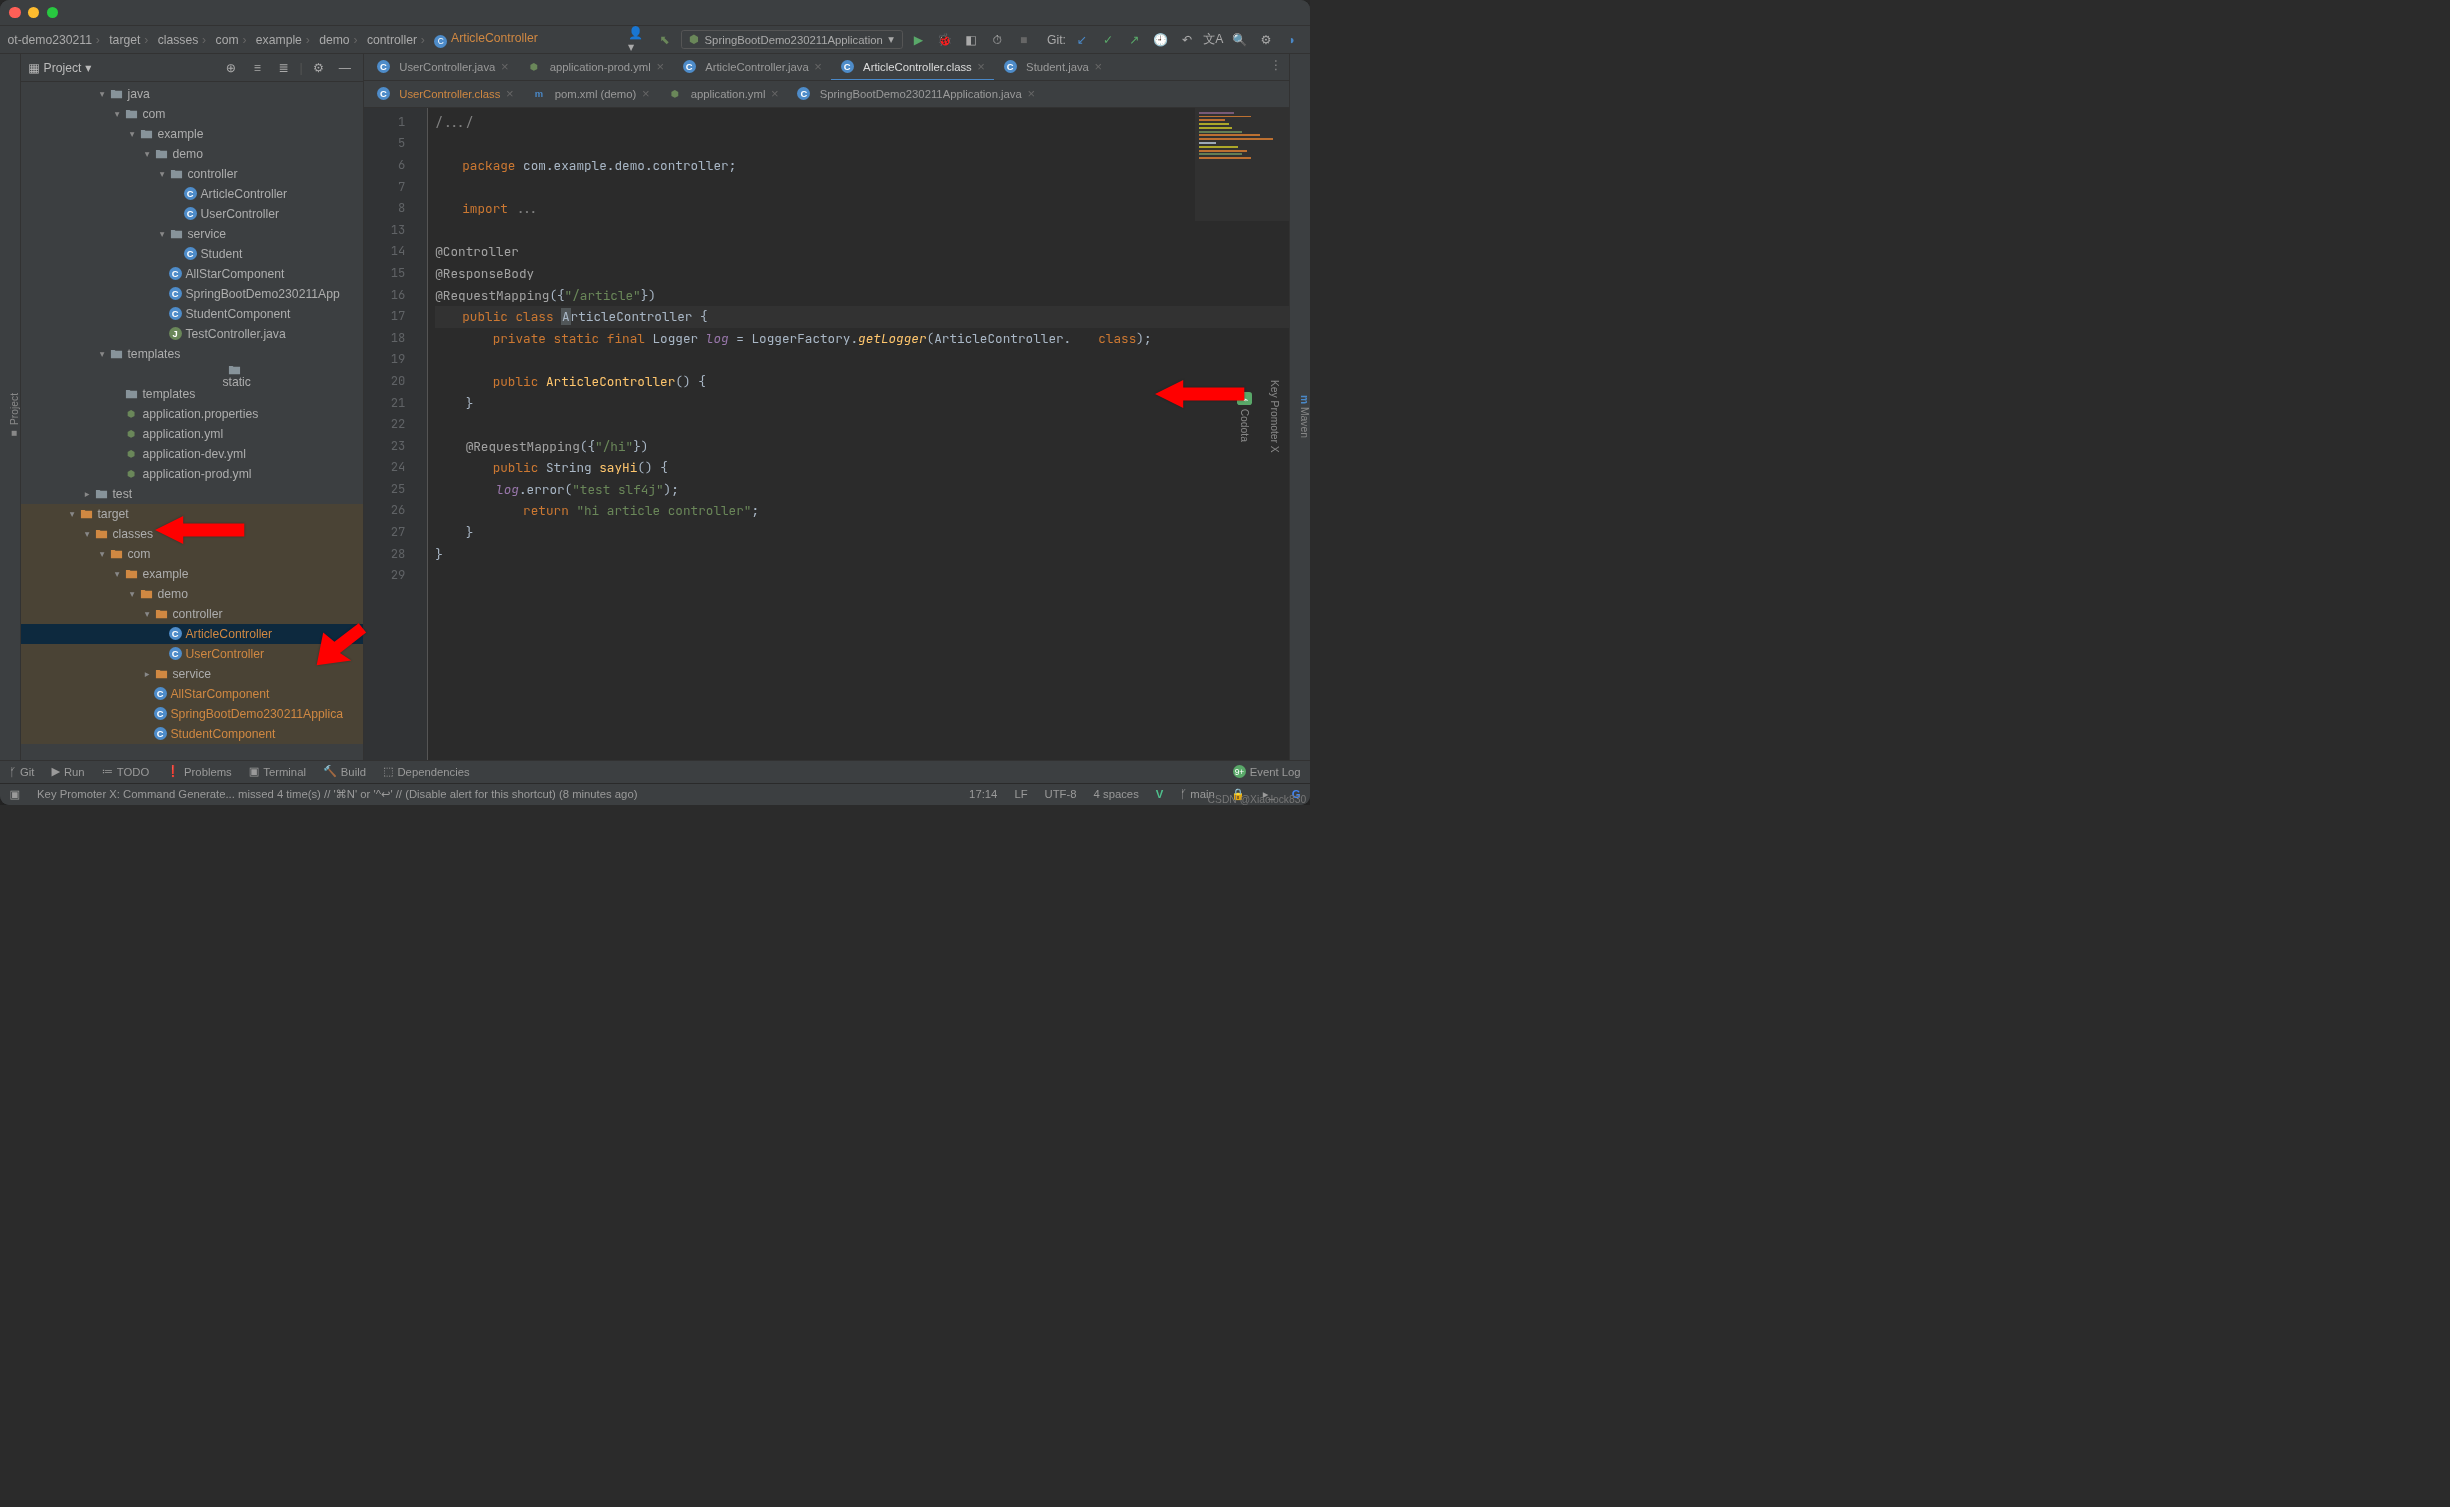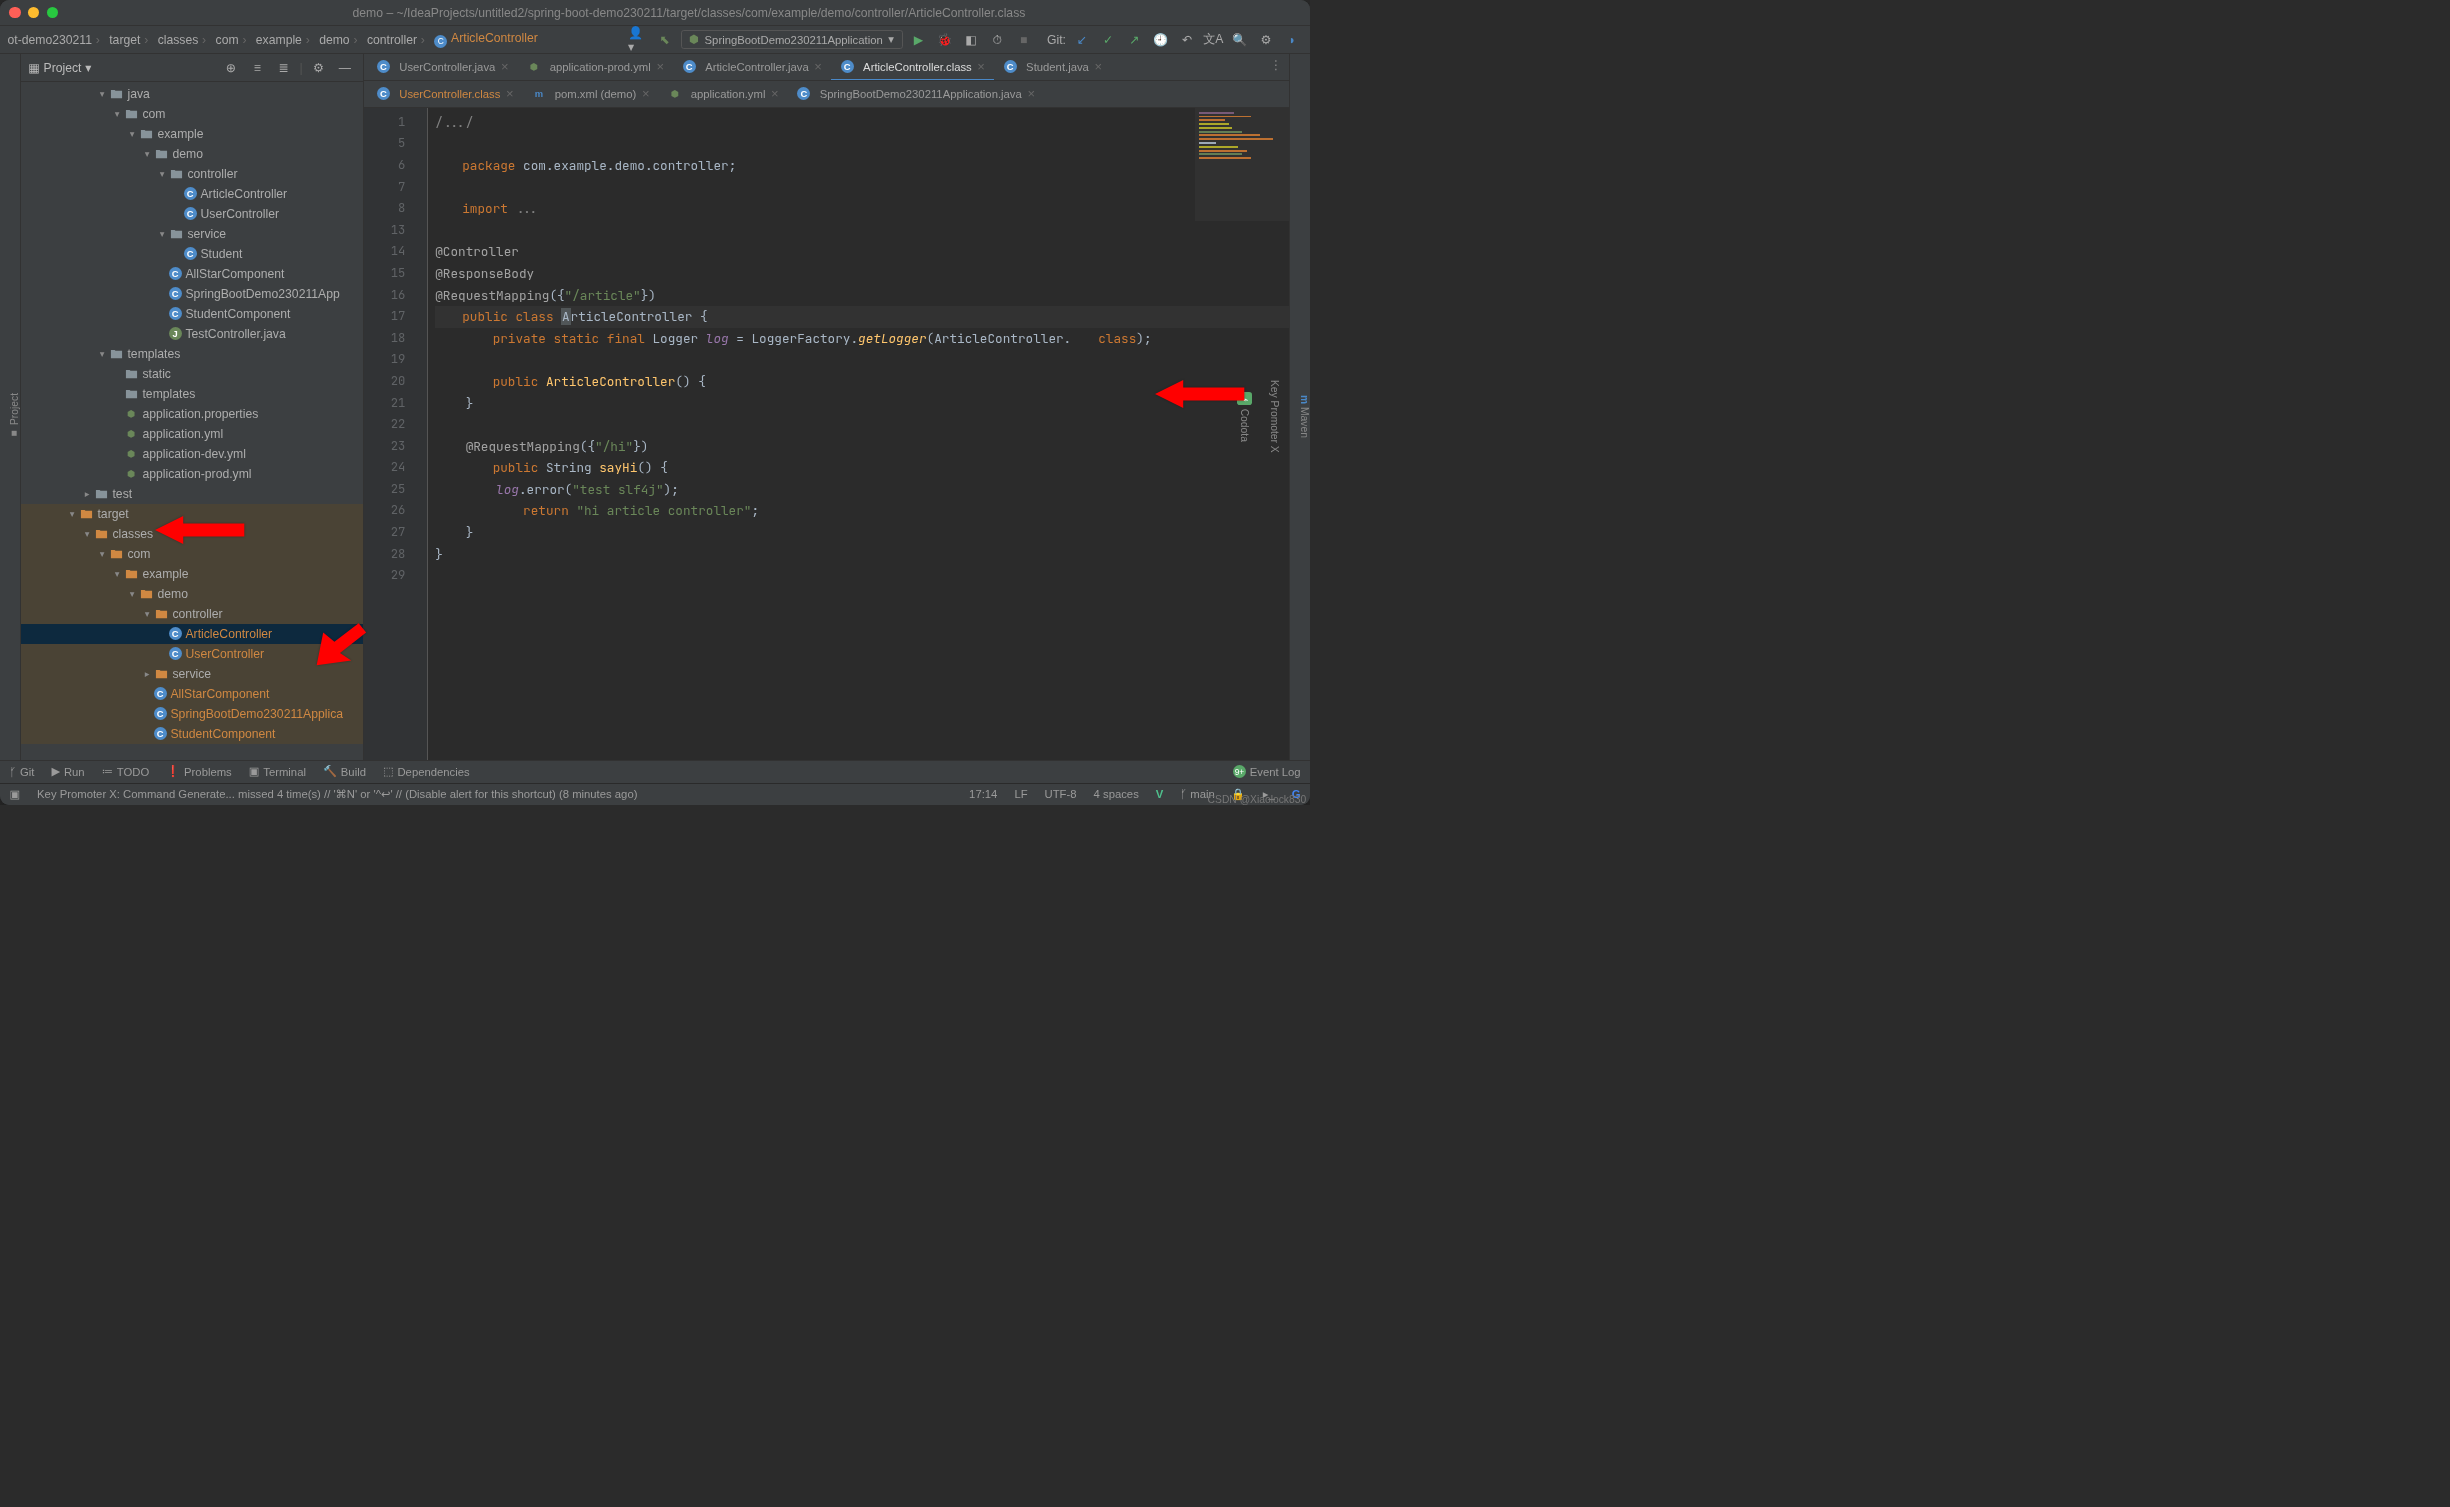--- a/index.html
+++ b/index.html
@@ -72,21 +72,20 @@
 <body>
 
 <div class="window">
 
   <div class="titlebar">
     <div class="traffic">
       <div class="dot r"></div>
       <div class="dot y"></div>
       <div class="dot g"></div>
     </div>
-    <div class="title">demo – ~/IdeaProjects/untitled2/spring-boot-demo230211/target/classes/com/example/demo/controller/ArticleController.class</div>
   </div>
 
   <div class="toolbar">
     <span class="crumb sep">ot-demo230211</span>
     <span class="crumb sep">target</span>
     <span class="crumb sep">classes</span>
     <span class="crumb sep">com</span>
     <span class="crumb sep">example</span>
     <span class="crumb sep">demo</span>
     <span class="crumb sep">controller</span>
@@ -231,21 +230,21 @@
           </div>
           <div class="tree-item" style="padding-left: 75px;">
             <span class="chev">▾</span>
             <span class="ticon folder">
               <svg class="folder-svg" viewBox="0 0 14 12">
                 <path d="M1 2h4l1 1h7v8H1z"></path>
               </svg>
             </span>
             <span class="tlabel">templates</span>
           </div>
-          <div class="tree-item" style="padding-left: 90px;">
+          <div class="tree-item" style="padding-left: 90px; flex-direction: column;">
             <span class="chev"></span>
             <span class="ticon folder">
               <svg class="folder-svg" viewBox="0 0 14 12">
                 <path d="M1 2h4l1 1h7v8H1z"></path>
               </svg>
             </span>
             <span class="tlabel">static</span>
           </div>
           <div class="tree-item" style="padding-left: 90px;">
             <span class="chev"></span>

